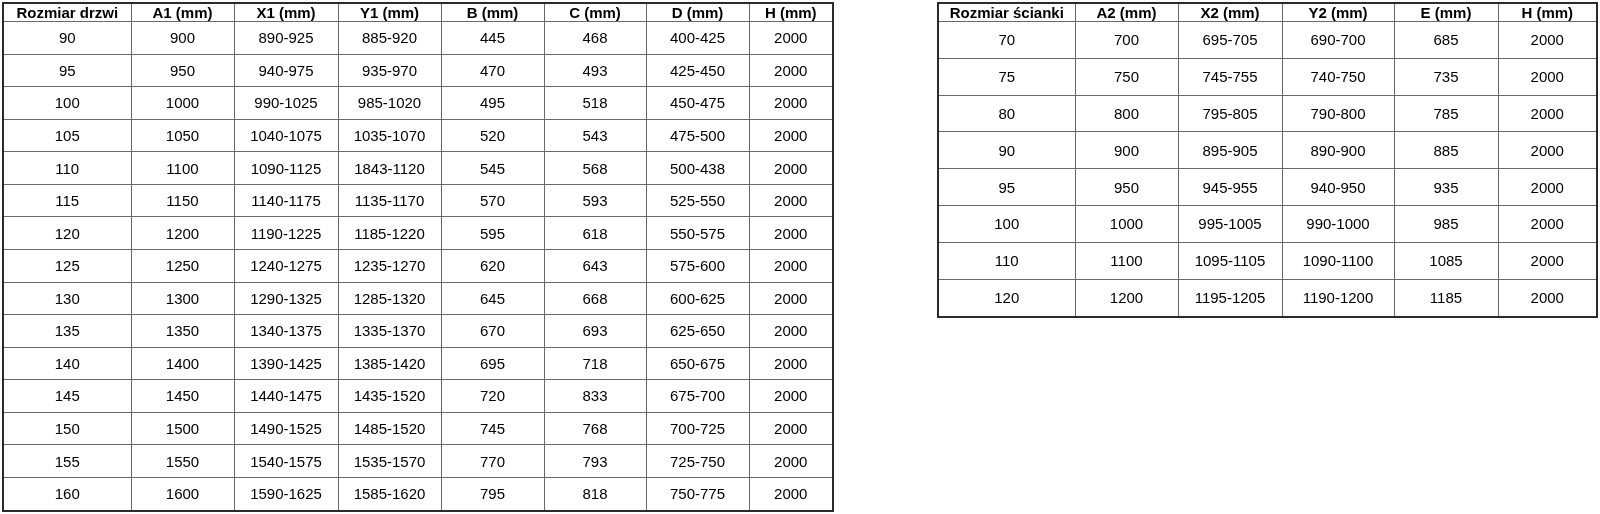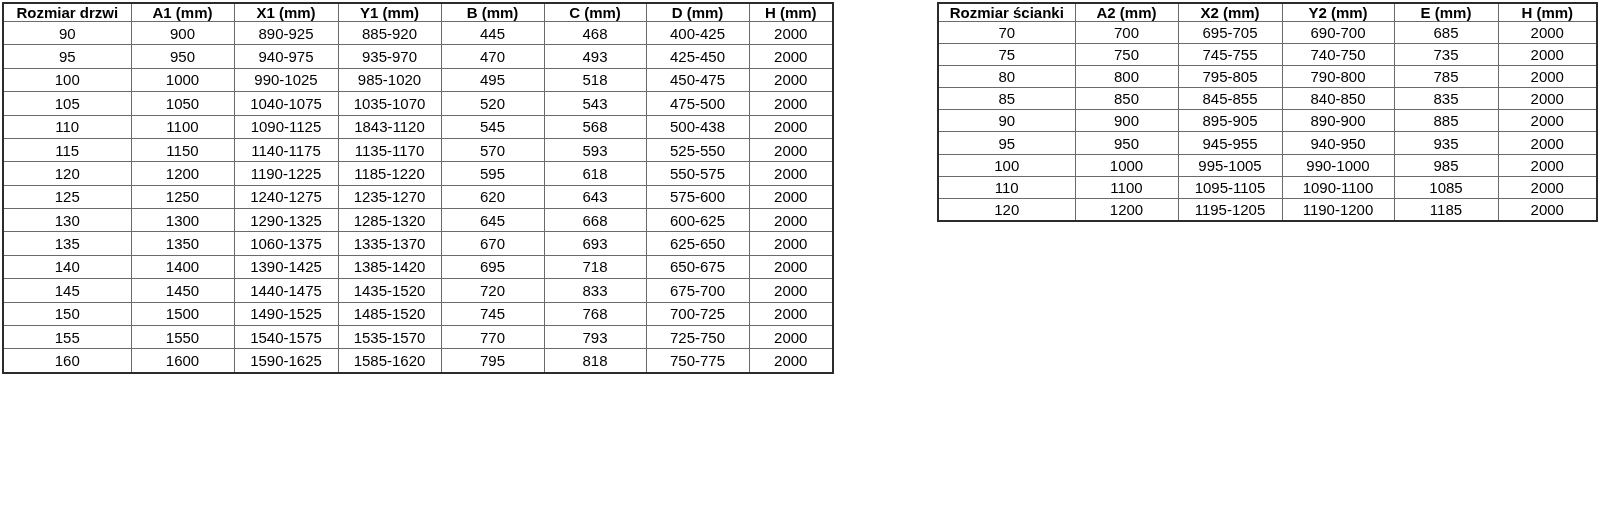--- a/index.html
+++ b/index.html
@@ -31,27 +31,27 @@
     overflow: hidden;
     white-space: nowrap;
   }
   table.spec th {
     font-weight: bold;
   }
   #door-table {
     left: 2px;
     top: 2px;
     width: 830px;
-    height: 372px;
+    height: 510px;
   }
   #wall-table {
     left: 937px;
     top: 2px;
     width: 659px;
-    height: 220px;
+    height: 316px;
   }
 </style>
 </head>
 <body>
 
 <table id="door-table" class="spec">
   <colgroup>
     <col style="width:128px">
       <col style="width:103px">
       <col style="width:104px">
@@ -160,21 +160,21 @@
         <td>1290-1325</td>
         <td>1285-1320</td>
         <td>645</td>
         <td>668</td>
         <td>600-625</td>
         <td>2000</td>
       </tr>
       <tr>
         <td>135</td>
         <td>1350</td>
-        <td>1060-1375</td>
+        <td>1340-1375</td>
         <td>1335-1370</td>
         <td>670</td>
         <td>693</td>
         <td>625-650</td>
         <td>2000</td>
       </tr>
       <tr>
         <td>140</td>
         <td>1400</td>
         <td>1390-1425</td>
@@ -265,28 +265,20 @@
       </tr>
       <tr>
         <td>80</td>
         <td>800</td>
         <td>795-805</td>
         <td>790-800</td>
         <td>785</td>
         <td>2000</td>
       </tr>
       <tr>
-        <td>85</td>
-        <td>850</td>
-        <td>845-855</td>
-        <td>840-850</td>
-        <td>835</td>
-        <td>2000</td>
-      </tr>
-      <tr>
         <td>90</td>
         <td>900</td>
         <td>895-905</td>
         <td>890-900</td>
         <td>885</td>
         <td>2000</td>
       </tr>
       <tr>
         <td>95</td>
         <td>950</td>

